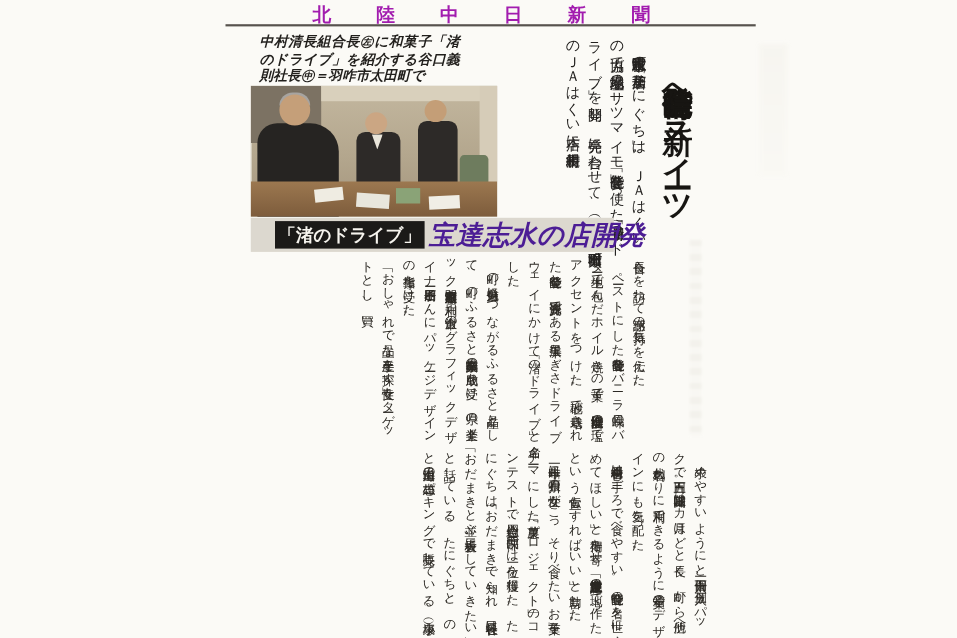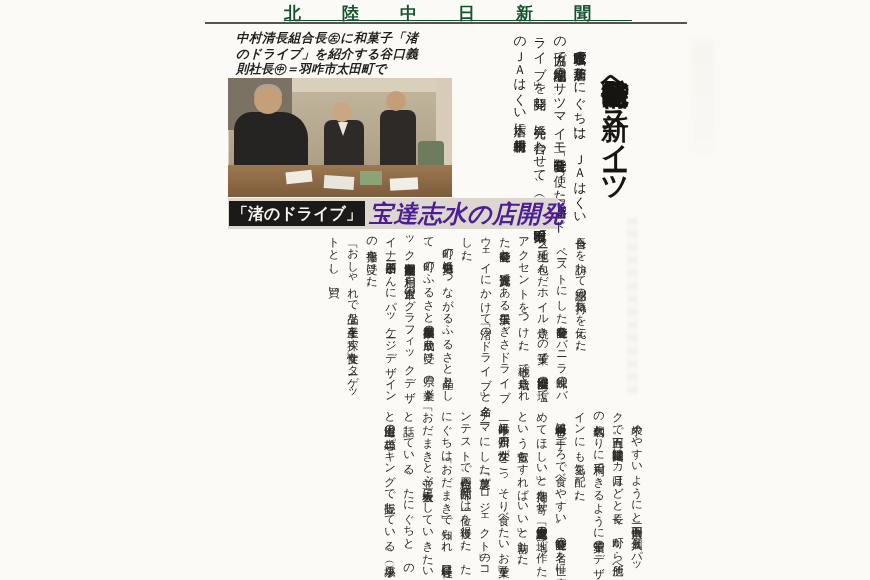--- a/index.html
+++ b/index.html
@@ -5,22 +5,22 @@
   html,body{margin:0;padding:0;background:#fdfcf9;}
   #page{
     position:relative;width:870px;height:580px;overflow:hidden;
     background:#fbfaf6;
     font-family:"DejaVu Serif","Liberation Serif",serif;
   }
   
   .masthead{
     position:absolute;left:284px;top:2px;
     font-family:"DejaVu Serif","Liberation Serif",serif;
-    font-weight:bold;font-size:17px;color:#14532d;
-    letter-spacing:41px;white-space:nowrap;text-decoration:underline;
+    font-weight:bold;font-size:17px;color:#a21caf;
+    letter-spacing:41px;white-space:nowrap;
   }
   .masthead-rule{
     position:absolute;left:205px;top:22px;width:482px;height:2px;
     background:#57534e;
   }
   
   .caption{
     position:absolute;left:236px;top:30px;width:182px;
     font-family:"DejaVu Sans","Liberation Sans",sans-serif;
     font-weight:bold;font-size:12.5px;line-height:15.5px;color:#211f1c;
@@ -67,21 +67,21 @@
     writing-mode:vertical-rl;text-orientation:mixed;
     font-family:"DejaVu Sans","Liberation Sans",sans-serif;
     font-weight:bold;font-size:27.5px;letter-spacing:0.5px;color:#171512;
   }
   
   .subhead-band{
     position:absolute;left:228px;top:198px;width:330px;height:31px;
     background:#dcd8cf;display:flex;align-items:center;
   }
   .subhead-box{
-    margin-left:1px;background:#1b1a18;color:#f6f4ee;
+    margin-left:22px;background:#1b1a18;color:#f6f4ee;
     font-family:"DejaVu Sans","Liberation Sans",sans-serif;
     font-weight:bold;font-size:16px;line-height:25px;height:25px;
     padding:0 3px;white-space:nowrap;
   }
   .subhead-text{
     margin-left:4px;color:#4c1d95;
     font-family:"DejaVu Sans","Liberation Sans",sans-serif;
     font-weight:bold;font-size:24px;white-space:nowrap;letter-spacing:0.5px;font-style:italic;
   }
   

